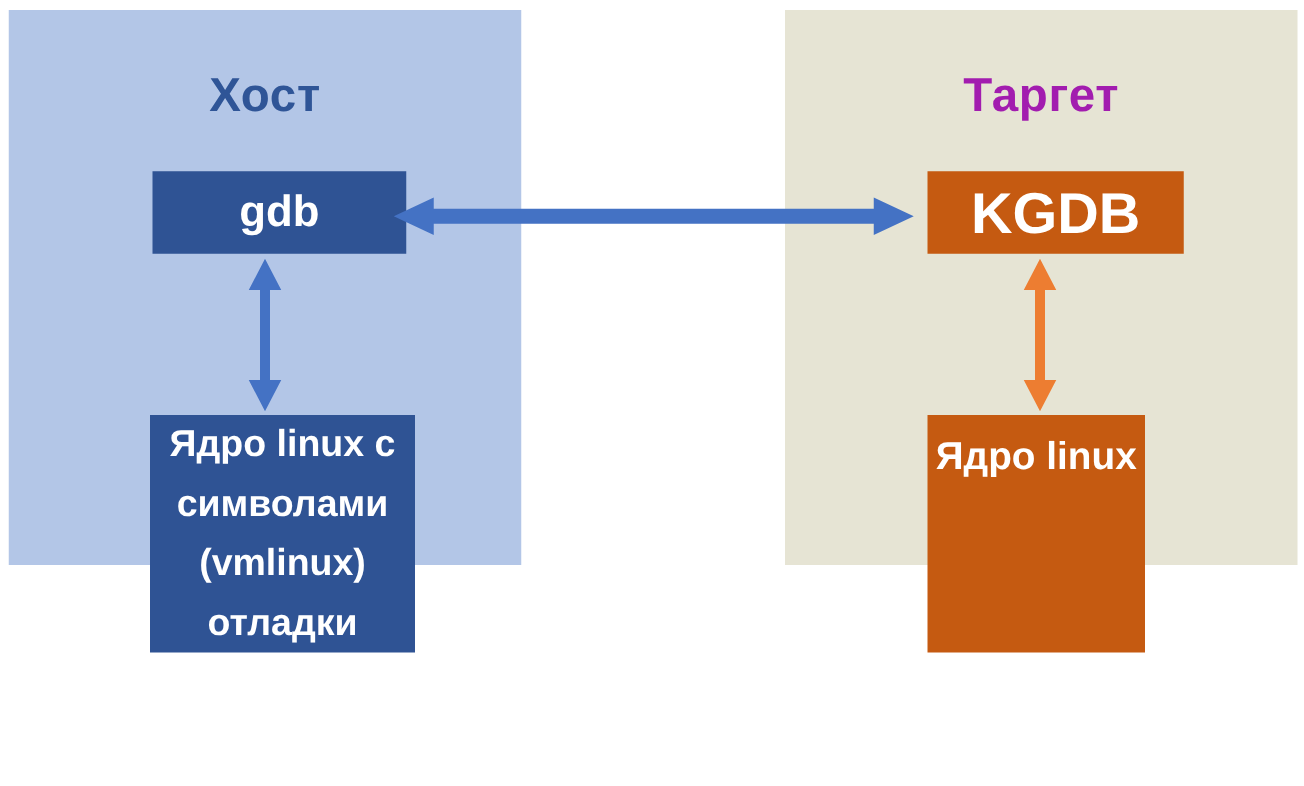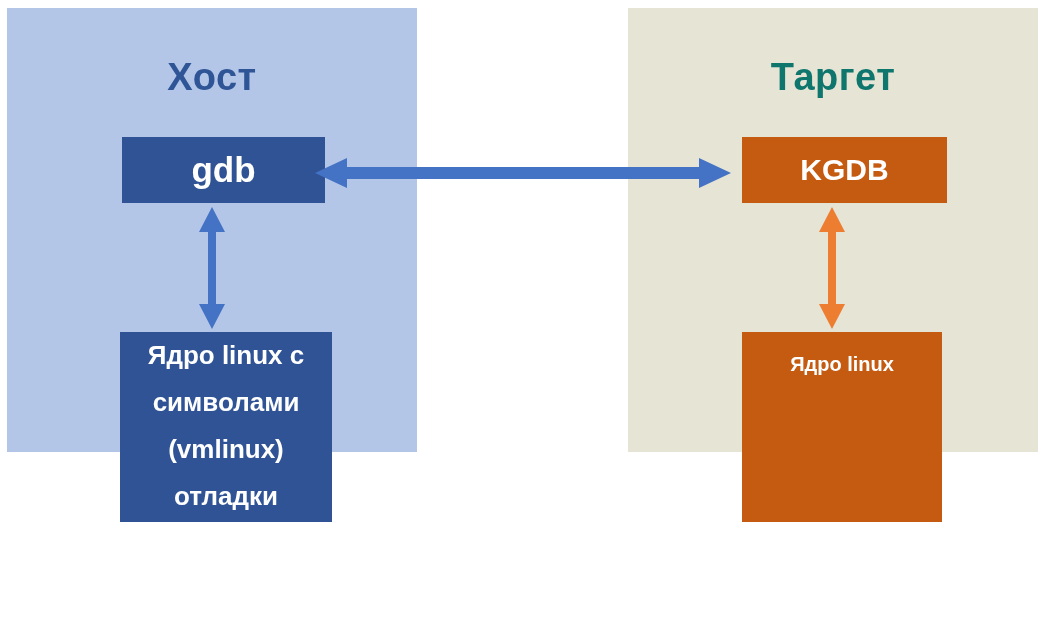--- a/index.html
+++ b/index.html
@@ -14,42 +14,42 @@
   .panel { position: absolute; top: 8px; width: 410px; height: 444px; }
   .panel-host   { left: 7px;   background: #b3c6e7; }
   .panel-target { left: 628px; background: #e6e4d4; }
 
   .panel-title {
     position: absolute; top: 48px; left: 0; width: 100%;
     text-align: center; font-size: 38px; font-weight: bold;
     letter-spacing: 0.5px;
   }
   .title-host   { color: #2f5597; }
-  .title-target { color: #0f766e; }
+  .title-target { color: #a21caf; }
 
   .node {
     position: absolute; color: #ffffff; font-weight: bold;
     display: flex; align-items: center; justify-content: center;
     text-align: center;
     margin-left: 12px;
   }
   .node-blue   { background: #2f5394; }
   .node-orange { background: #c55a11; }
 
   .node-gdb  { left: 110px; top: 137px; width: 203px; height: 66px; font-size: 35px; }
-  .node-kgdb { left: 730px; top: 137px; width: 205px; height: 66px; font-size: 30px; }
+  .node-kgdb { left: 730px; top: 137px; width: 205px; height: 66px; font-size: 46px; }
 
   .node-vmlinux {
     left: 108px; top: 332px; width: 212px; height: 190px;
-    font-size: 26px; line-height: 47px;
-    flex-direction: column; justify-content: flex-start;
+    font-size: 30px; line-height: 47px;
+    flex-direction: column; justify-content: space-between;
   }
   .node-zimage {
-    left: 730px; top: 332px; width: 200px; height: 190px;
-    font-size: 20px; line-height: 45px;
+    left: 730px; top: 332px; width: 174px; height: 190px;
+    font-size: 31px; line-height: 45px;
     flex-direction: column; justify-content: flex-start;
     padding-top: 10px;
   }
 
   .arrow-svg { position: absolute; display: block; }
   .arrow-horizontal { left: 313px; top: 155px; }
   .arrow-vert-left  { left: 196px; top: 205px; }
   .arrow-vert-right { left: 816px; top: 205px; }
 
   .link-label {

